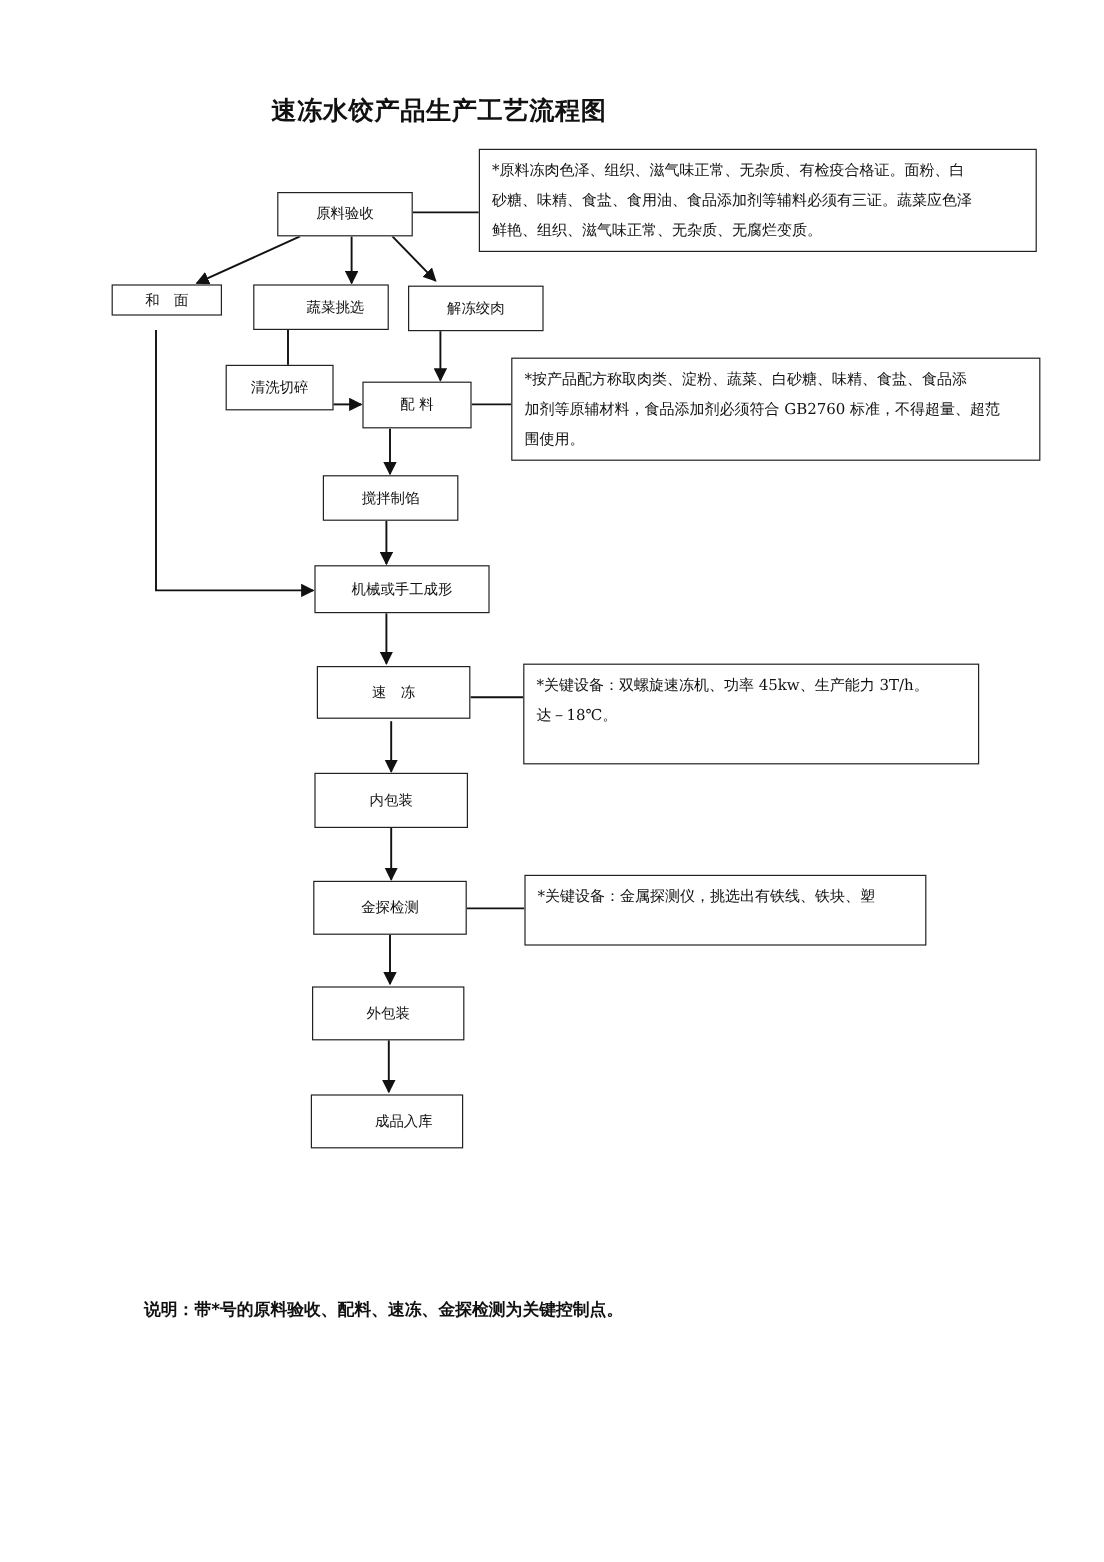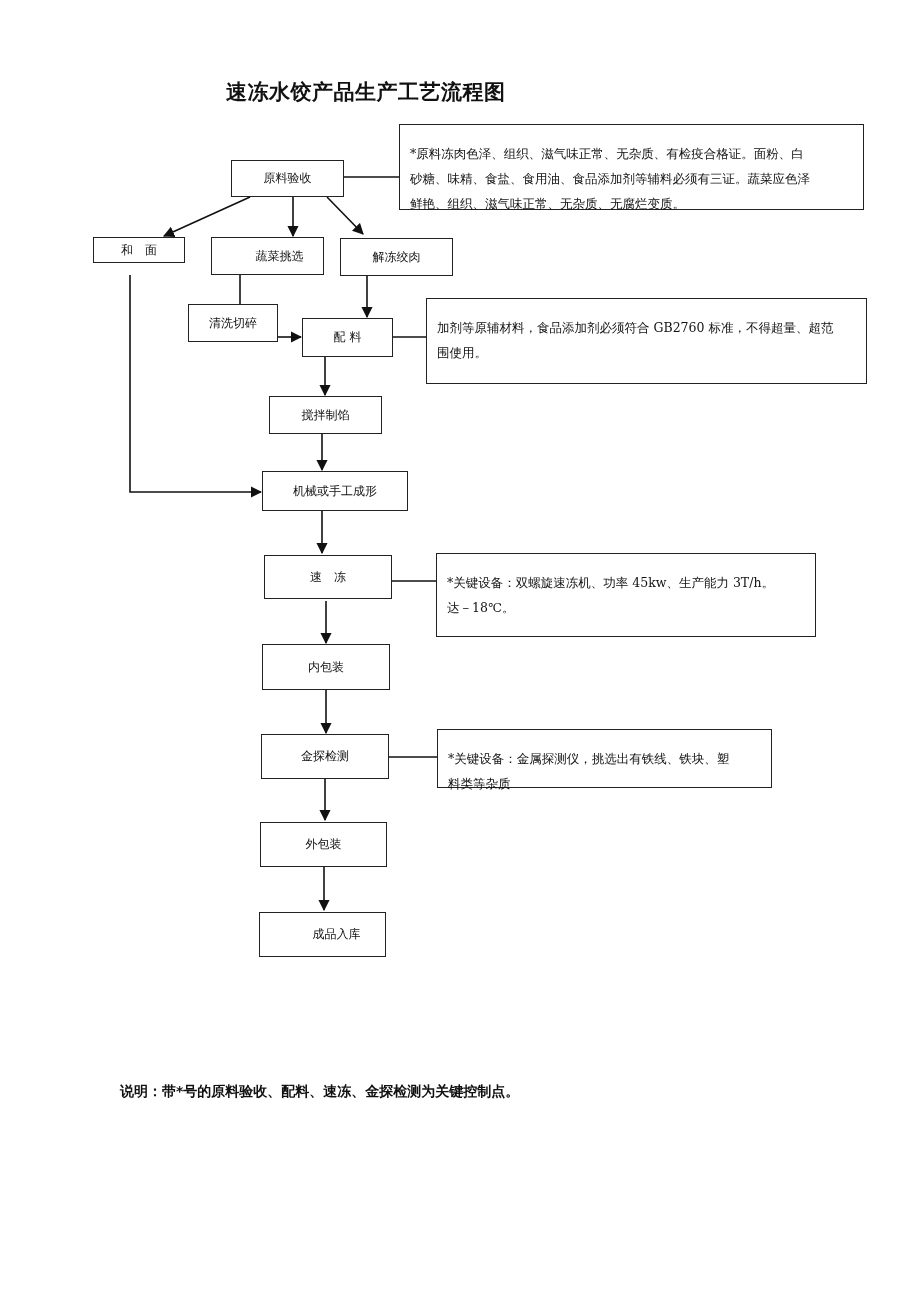--- a/index.html
+++ b/index.html
@@ -4,21 +4,21 @@
   <style>
     html, body { margin: 0; padding: 0; background: #ffffff; }
     body { width: 920px; height: 1302px; position: relative; overflow: hidden;
            font-family: "DejaVu Serif", "Liberation Serif", serif; color: #111; }
     .title { position: absolute; left: 226px; top: 78px; font-size: 21px; font-weight: bold;
              font-family: "DejaVu Sans", "Liberation Sans", sans-serif; letter-spacing: 0.5px; white-space: nowrap; }
     svg.lines { position: absolute; left: 0; top: 0; }
     .box { position: absolute; border: 1.5px solid #222; background: #fff; box-sizing: border-box;
            display: flex; align-items: center; justify-content: center; font-size: 12px; white-space: pre; }
     .note { position: absolute; border: 1.5px solid #222; background: #fff; box-sizing: border-box;
-            font-size: 12.5px; line-height: 25px; padding: 16px 8px 0 10px; }
+            font-size: 12.5px; line-height: 25px; padding: 4px 8px 0 10px; }
     .note p { margin: 0; white-space: nowrap; }
     .footer { position: absolute; left: 120px; top: 1083px; font-size: 14px; font-weight: bold;
               font-family: "DejaVu Sans", "Liberation Sans", sans-serif; white-space: nowrap; }
   </style>
 </head>
 <body>
 
 <div class="title">速冻水饺产品生产工艺流程图</div>
 
 <svg class="lines" width="920" height="1302">
@@ -78,25 +78,25 @@
 <div class="box" style="left:261px;top:734px;width:128px;height:45px;">金探检测</div>
 <div class="box" style="left:260px;top:822px;width:127px;height:45px;">外包装</div>
 <div class="box" style="left:259px;top:912px;width:127px;height:45px;padding-left:28px;">成品入库</div>
 
 <div class="note" style="left:399px;top:124px;width:465px;height:86px;">
   <p>*原料冻肉色泽、组织、滋气味正常、无杂质、有检疫合格证。面粉、白</p>
   <p>砂糖、味精、食盐、食用油、食品添加剂等辅料必须有三证。蔬菜应色泽</p>
   <p>鲜艳、组织、滋气味正常、无杂质、无腐烂变质。</p>
 </div>
 <div class="note" style="left:426px;top:298px;width:441px;height:86px;">
+  <p>*按产品配方称取肉类、淀粉、蔬菜、白砂糖、味精、食盐、食品添</p>
   <p>加剂等原辅材料，食品添加剂必须符合 GB2760 标准，不得超量、超范</p>
   <p>围使用。</p>
 </div>
 <div class="note" style="left:436px;top:553px;width:380px;height:84px;">
   <p>*关键设备：双螺旋速冻机、功率 45kw、生产能力 3T/h。</p>
   <p>达－18℃。</p>
 </div>
 <div class="note" style="left:437px;top:729px;width:335px;height:59px;">
   <p>*关键设备：金属探测仪，挑选出有铁线、铁块、塑</p>
-  <p>料类等杂质</p>
 </div>
 
 <div class="footer">说明：带*号的原料验收、配料、速冻、金探检测为关键控制点。</div>
 
 </body></html>

